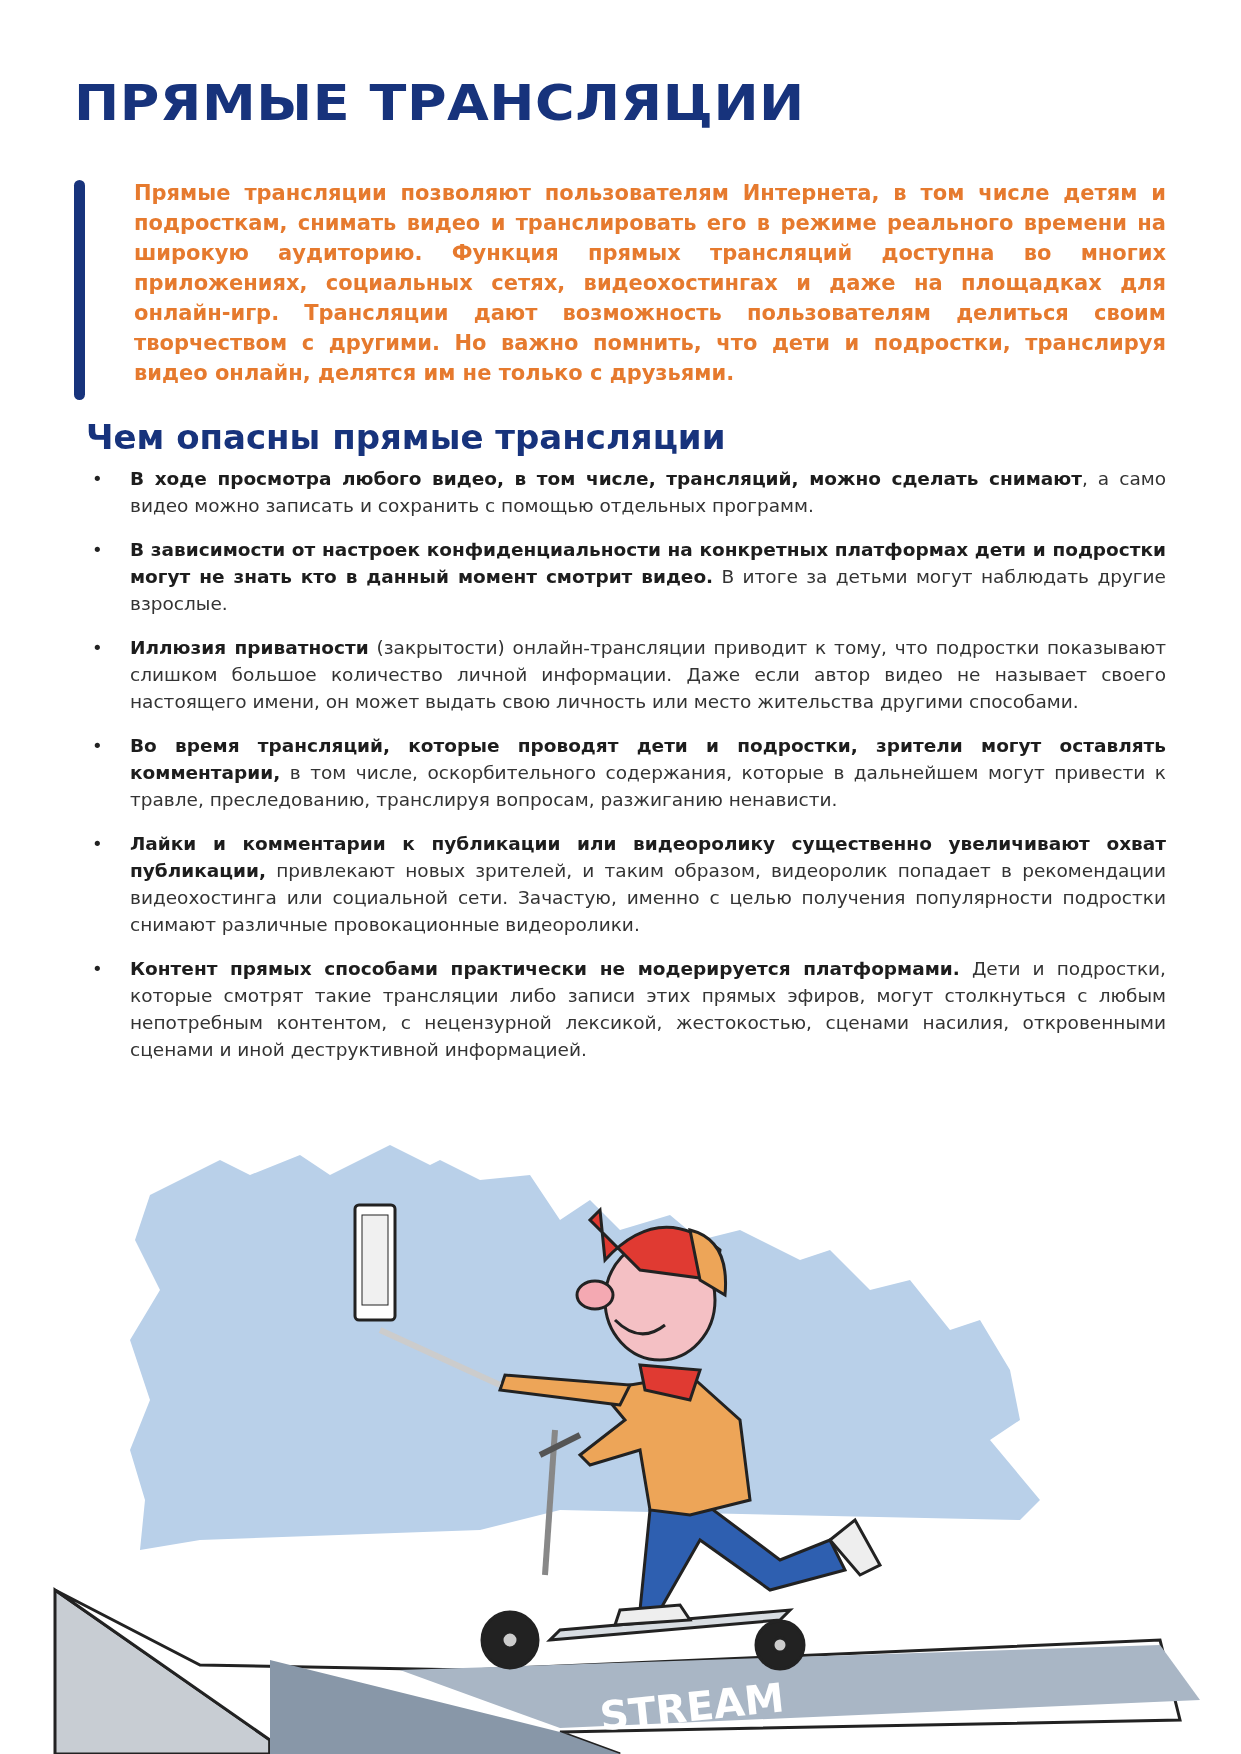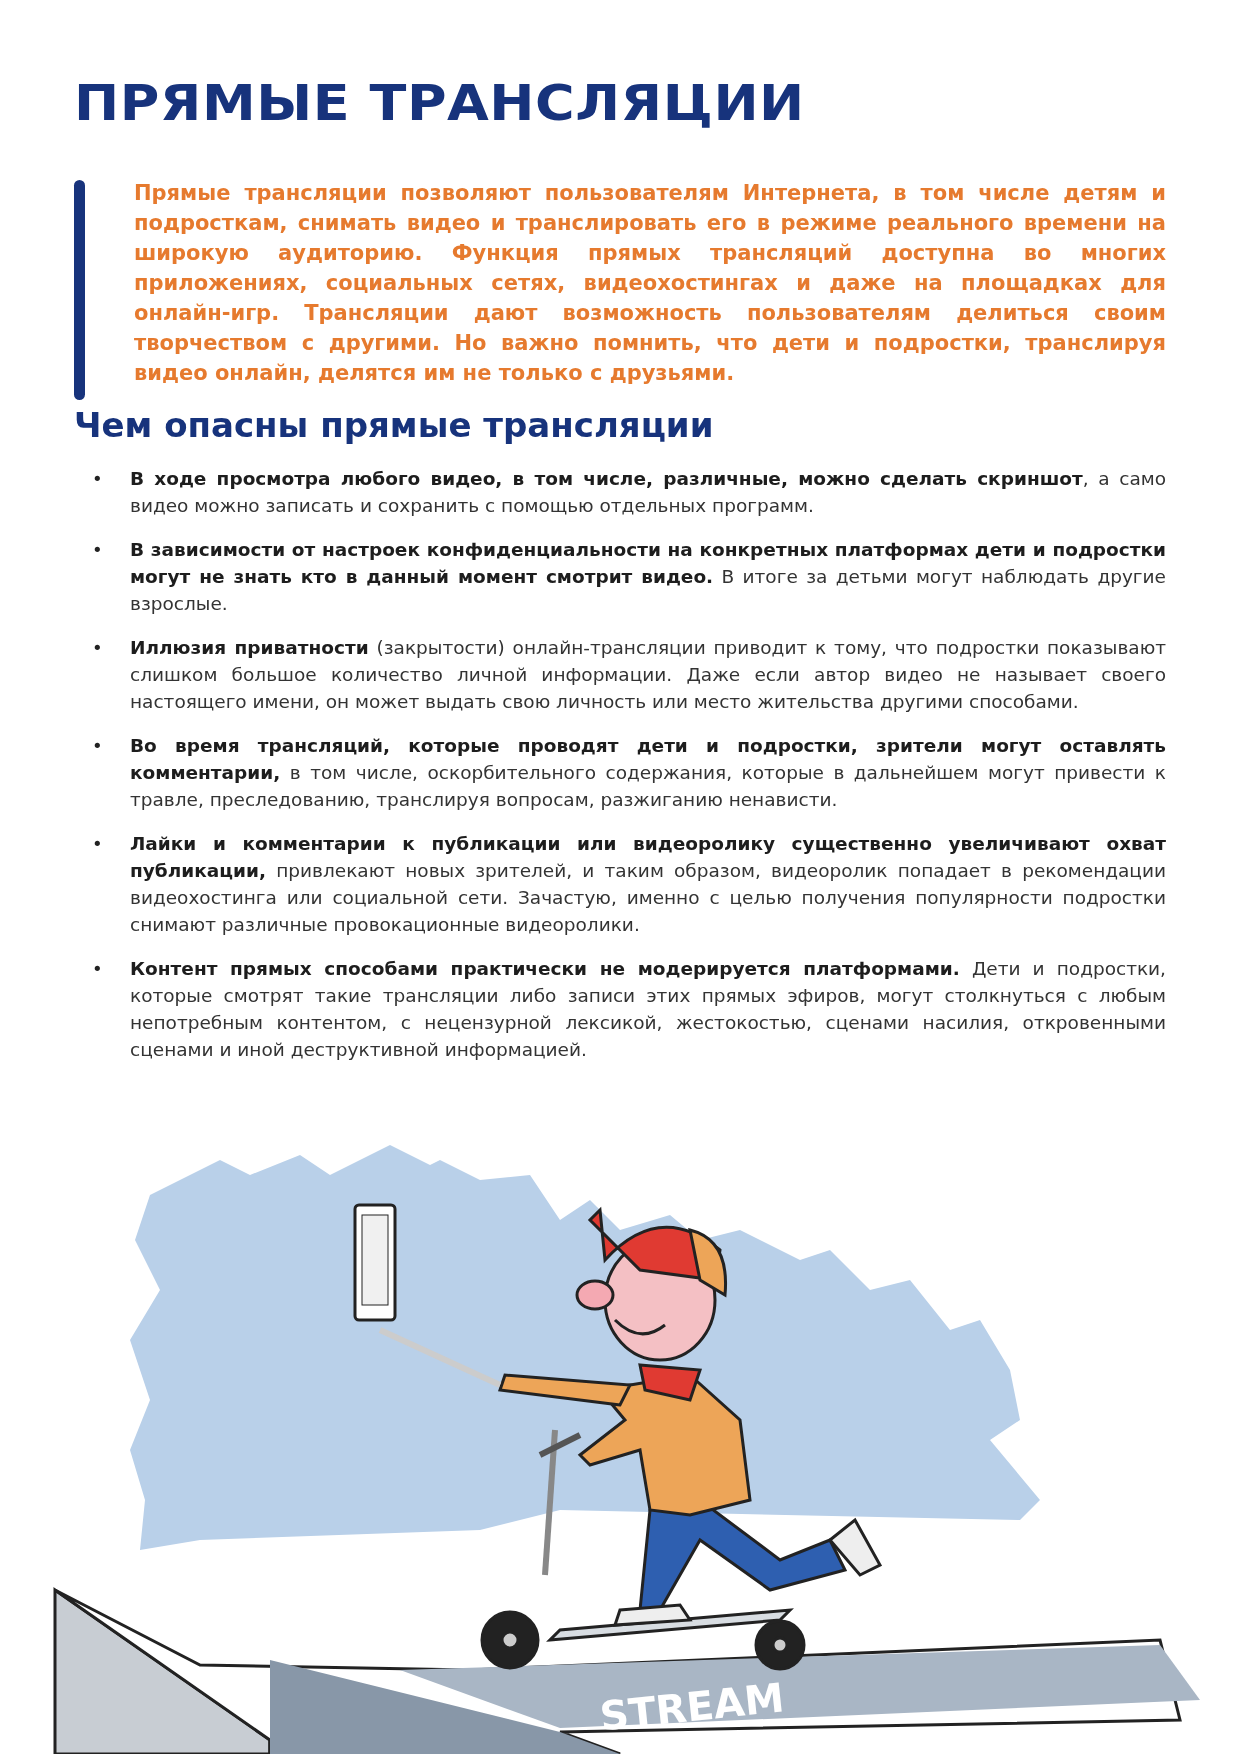--- a/index.html
+++ b/index.html
@@ -51,21 +51,21 @@
     font-weight: bold;
     font-size: 21px;
     line-height: 30px;
     color: #e67a2e;
     text-align: justify;
   }
   .section-title {
     position: absolute;
     left: 74px;
     top: 405px;
-    margin: 0;
+    margin: 12px;
     font-family: "DejaVu Sans", sans-serif;
     font-weight: bold;
     font-size: 34px;
     color: #17337c;
     white-space: nowrap;
   }
   .bullets {
     position: absolute;
     left: 88px;
     top: 465px;
@@ -108,21 +108,21 @@
 <div class="intro">
   <div class="intro-bar"></div>
   <p class="intro-text">Прямые трансляции позволяют пользователям Интернета, в том числе детям и подросткам, снимать видео и транслировать его в режиме реального времени на широкую аудиторию. Функция прямых трансляций доступна во многих приложениях, социальных сетях, видеохостингах и даже на площадках для онлайн-игр. Трансляции дают возможность пользователям делиться своим творчеством с другими. Но важно помнить, что дети и подростки, транслируя видео онлайн, делятся им не только с друзьями.</p>
 </div>
 
 <h2 class="section-title">Чем опасны прямые трансляции</h2>
 
 <ul class="bullets">
   <li class="bullet-item">
     <span class="bullet-dot">•</span>
-    <b>В ходе просмотра любого видео, в том числе, различные, можно сделать скриншот</b><span>, а само видео можно записать и сохранить с помощью отдельных программ.</span>
+    <b>В ходе просмотра любого видео, в том числе, трансляций, можно сделать снимают</b><span>, а само видео можно записать и сохранить с помощью отдельных программ.</span>
   </li>
   <li class="bullet-item">
     <span class="bullet-dot">•</span>
     <b>В зависимости от настроек конфиденциальности на конкретных платформах дети и подростки могут не знать кто в данный момент смотрит видео.</b><span> В итоге за детьми могут наблюдать другие взрослые.</span>
   </li>
   <li class="bullet-item">
     <span class="bullet-dot">•</span>
     <b>Иллюзия приватности</b><span> (закрытости) онлайн-трансляции приводит к тому, что подростки показывают слишком большое количество личной информации. Даже если автор видео не называет своего настоящего имени, он может выдать свою личность или место жительства другими способами.</span>
   </li>
   <li class="bullet-item">

